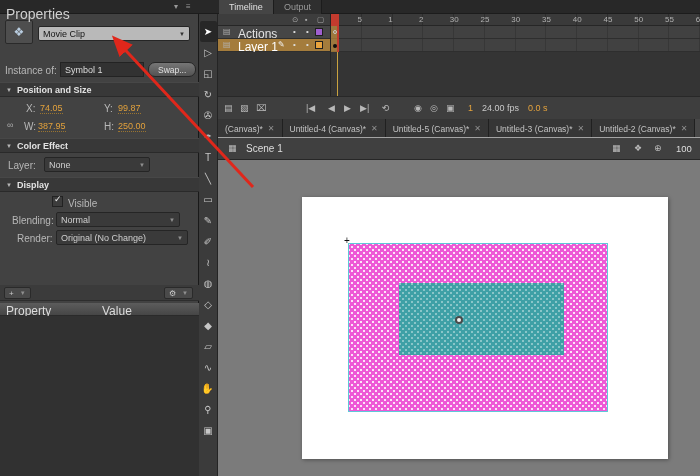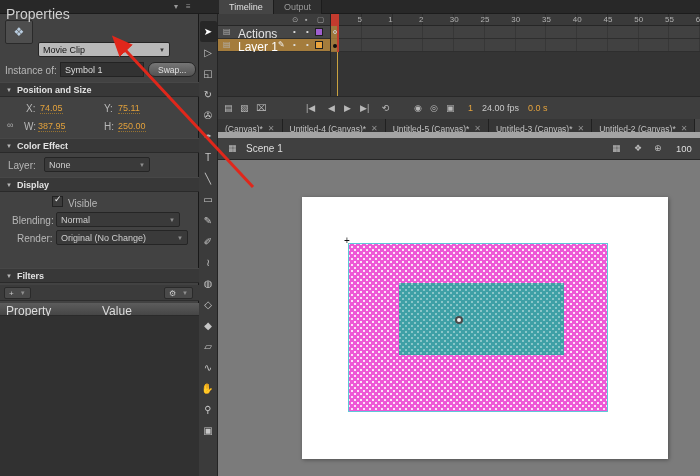--- a/index.html
+++ b/index.html
@@ -76,21 +76,21 @@
 .kf.filled{left:333px;top:44px;width:4px;height:4px;background:#0e0e0e}
 .playhead-block{position:absolute;left:331px;top:14px;width:7px;height:12px;background:#c23b2e}
 .playhead-line{position:absolute;left:337px;top:14px;width:2px;height:38px;background:#c23b2e}
 .goldline{position:absolute;left:337px;top:52px;width:1px;height:44px;background:#c9a23f}
 .tl-bottom{position:absolute;left:218px;top:96px;width:482px;height:23px;background:#3e3e3e;border-top:1px solid #282828}
 .tbi{position:absolute;top:0;height:23px;line-height:23px;font-size:9px;color:#b8b8b8}
 .tnum{position:absolute;top:0;height:23px;line-height:23px;font-size:9px;color:#e5a33d}
 .tinfo{position:absolute;top:0;height:23px;line-height:23px;font-size:9px;color:#c8c8c8}
 
 
-.doctabs{position:absolute;left:218px;top:119px;width:482px;height:19px;background:#2c2c2c;border-bottom:6px solid #a3a3a3;
+.doctabs{position:absolute;left:218px;top:119px;width:482px;height:19px;background:#2c2c2c;border-bottom:1px solid #a3a3a3;
          display:flex;overflow:hidden}
 .dtab{height:19px;display:flex;align-items:center;gap:5px;padding:0 7px;background:#363636;border-right:1px solid #202020;
       color:#c3c3c3;font-size:8.5px;white-space:nowrap;flex:0 0 auto}
 .dtab.active{background:#474747;color:#ececec}
 .dclose{color:#8f8f8f;font-size:8px}
 .scenebar{position:absolute;left:218px;top:138px;width:482px;height:22px;background:#404040;border-bottom:1px solid #272727}
 .sname{position:absolute;top:5px;font-size:10px;color:#dedede}
 .sicon{position:absolute;top:5px;font-size:9px;color:#bbb}
 .szoom{position:absolute;top:5px;font-size:9.5px;color:#dedede}
 
@@ -121,38 +121,38 @@
     <span class="picon" style="left:174px">▾</span>
     <span class="picon" style="left:186px">≡</span>
     <div class="ttab active" style="left:219px"><span>Timeline</span></div>
     <div class="ttab" style="left:274px"><span>Output</span></div>
   </div>
 
   <div class="props">
     <div class="mc-icon">
         <span>❖</span>
       </div>
-    <div class="dd light" style="left:38px;top:28px;width:132px">
+    <div class="dd light" style="left:38px;top:12px;width:152px">
       <span>Movie Clip</span>
       <span class="ddarrow">▼</span>
     </div>
     <span class="lbl" style="left:5px;top:51px">Instance of:</span>
     <div class="field" style="left:60px;top:48px;width:84px">
       <span>Symbol 1</span>
     </div>
     <button class="swap" style="left:148px;top:48px">Swap...</button>
 
     <div class="sect" style="top:68px">
       <span class="tri">▼</span>
       <span>Position and Size</span>
     </div>
     <span class="lbl" style="left:26px;top:89px">X:</span>
     <span class="hot" style="left:40px;top:89px">74.05</span>
     <span class="lbl" style="left:104px;top:89px">Y:</span>
-    <span class="hot" style="left:118px;top:89px">75.11</span>
+    <span class="hot" style="left:118px;top:89px">99.87</span>
     <span class="linkicon" style="left:7px;top:106px">∞</span>
     <span class="lbl" style="left:24px;top:107px">W:</span>
     <span class="hot" style="left:38px;top:107px">387.95</span>
     <span class="lbl" style="left:104px;top:107px">H:</span>
     <span class="hot" style="left:118px;top:107px">250.00</span>
 
     <div class="sect" style="top:124px">
       <span class="tri">▼</span>
       <span>Color Effect</span>
     </div>
@@ -174,24 +174,20 @@
     <div class="dd" style="left:56px;top:198px;width:124px">
       <span>Normal</span>
       <span class="ddarrow">▼</span>
     </div>
     <span class="lbl" style="left:17px;top:219px">Render:</span>
     <div class="dd" style="left:56px;top:216px;width:132px">
       <span>Original (No Change)</span>
       <span class="ddarrow">▼</span>
     </div>
 
-    <div class="sect" style="top:254px">
-      <span class="tri">▼</span>
-      <span>Filters</span>
-    </div>
     <div class="ftoolbar" style="top:271px">
       <div class="fbtn" style="left:4px">
         <span>+</span>
         <span class="ddarrow">▼</span>
       </div>
       <div class="fbtn" style="right:6px">
         <span>⚙</span>
         <span class="ddarrow">▼</span>
       </div>
     </div>

